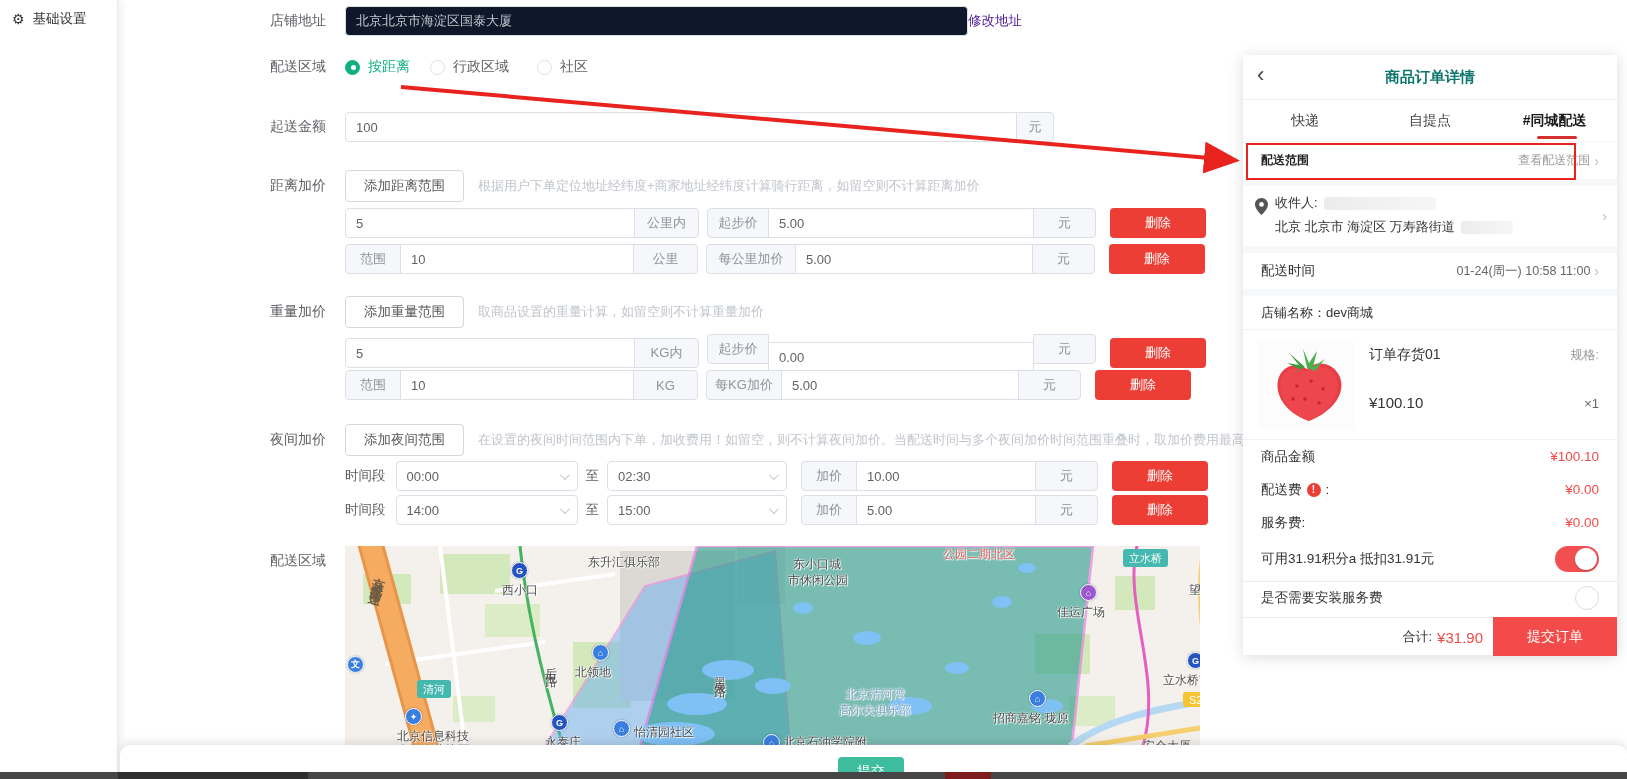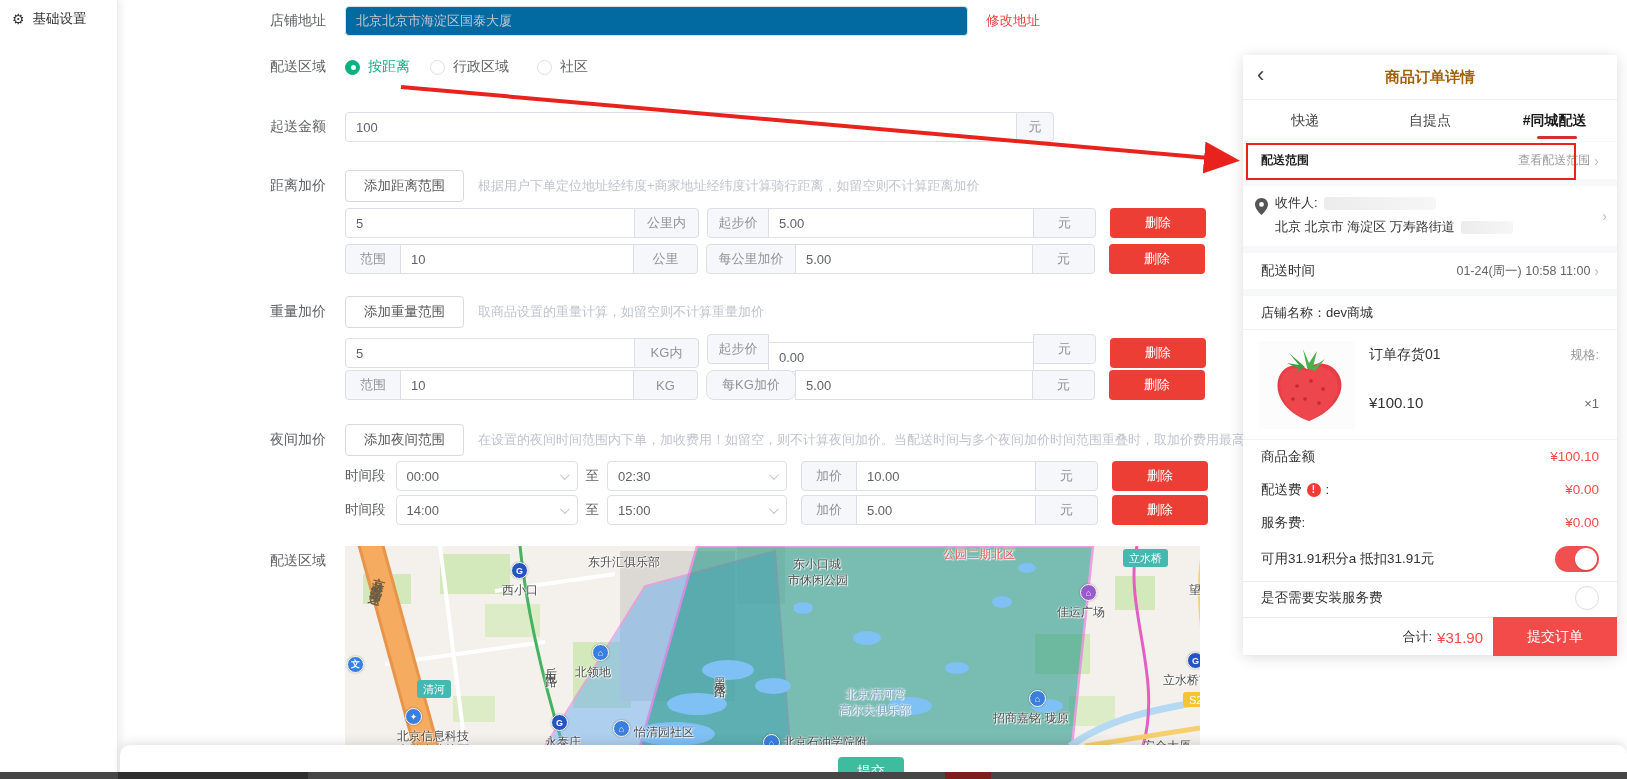--- a/index.html
+++ b/index.html
@@ -31,22 +31,22 @@
   .del-btn { width:96px; height:30px; background:#ed3e36; color:#fff; font-size:13px; border:none;
     border-radius:4px; display:flex; align-items:center; justify-content:center; margin-left:14px; cursor:pointer; flex:none;}
   .add-btn { height:32px; padding:0 18px; background:#fff; border:1px solid #d9d9d9; border-radius:4px;
     color:#595959; font-size:13.5px; display:flex; align-items:center; cursor:pointer; flex:none; }
   .help { margin-left:14px; font-size:13px; color:#c0c4cc; white-space:nowrap; }
   .radio { width:15px; height:15px; border-radius:50%; border:1px solid #dcdfe6; background:#fff; position:relative; flex:none; cursor:pointer;}
   .radio.on { background:#0eb082; border-color:#0eb082; }
   .radio.on::after { content:""; position:absolute; left:4.5px; top:4.5px; width:5px; height:5px; border-radius:50%; background:#fff; }
   .rlabel { font-size:14px; color:#606266; margin:0 28px 0 8px; cursor:pointer; }
   .rlabel.on { color:#0eb082; margin-right:20px; }
-  .link { font-size:13.5px; color:#ef4444; margin-left:18px; cursor:pointer; }
-  .disabled-input { background:#0369a1; color:#c4c8cf; }
+  .link { font-size:13.5px; color:#4c1d95; cursor:pointer; }
+  .disabled-input { background:#0f172a; color:#c4c8cf; }
   .nlab { font-size:13.5px; color:#606266; margin-right:10px; flex:none; }
 
   
   .map { position:absolute; left:227px; top:546px; width:855px; height:200px; overflow:hidden; background:#f4f1ec; z-index:1; }
   .map svg.base { position:absolute; left:0; top:0; }
   .ml { position:absolute; font-size:12px; color:#4c4c4c; white-space:nowrap; z-index:5;
     text-shadow:0 0 2px #fff,0 0 2px #fff,1px 1px 1px #fff; }
   .ml.vert { writing-mode:vertical-rl; letter-spacing:4px; }
   .ml.blue { color:#7fa3bf; }
   .ml.red { color:#e05c5c; }
@@ -69,21 +69,21 @@
   .task-strip { position:absolute; left:0; right:0; top:772px; height:7px; background:#464646; z-index:35; }
   .task-strip .seg1 { position:absolute; left:118px; width:190px; top:0; height:7px; background:#2f2f2f; }
   .task-strip .segr { position:absolute; left:945px; width:46px; top:0; height:7px; background:#7d1d1d; }
 
   
   .panel { position:absolute; left:1243px; top:55px; width:374px; height:600px; background:#fff;
     box-shadow:0 2px 14px rgba(0,0,0,.14); z-index:20; font-size:13px; color:#333; }
   .p-header { position:relative; height:45px; display:flex; align-items:center; justify-content:center;
     border-bottom:1px solid #f0f0f0; }
   .p-back { position:absolute; left:14px; top:7px; font-size:22px; color:#444; cursor:pointer; line-height:1.2;}
-  .p-title { font-size:15px; font-weight:bold; color:#a16207; }
+  .p-title { font-size:15px; font-weight:bold; color:#0f766e; }
   .p-tabs { height:42px; display:flex; align-items:center; position:relative; border-bottom:1px solid #f5f5f5;}
   .p-tab { flex:1; text-align:center; font-size:14px; color:#454545; cursor:pointer; }
   .p-tab.active { color:#1a1a1a; font-weight:bold; }
   .tab-underline { position:absolute; left:294px; top:36px; width:40px; height:3px; background:#d43030; border-radius:2px;}
   .p-row { display:flex; align-items:center; justify-content:space-between; padding:0 18px; }
   .range-row { height:37px; cursor:pointer; }
   .range-label { font-size:12px; font-weight:bold; color:#222; }
   .range-action { font-size:12px; color:#999; display:flex; align-items:center; gap:4px; }
   .chev { color:#bbb; font-size:14px; }
   .band { height:7px; background:#f7f8fa; }
@@ -220,21 +220,21 @@
       <button class="del-btn">删除</button>
     </div>
     <div class="frow" style="top:370px;">
       <div class="flabel"></div>
       <div class="grp">
         <div class="addon rl" style="width:56px;">范围</div>
         <div class="tbox" style="width:234px;">10</div>
         <div class="addon rr" style="width:65px;">KG</div>
       </div>
       <div class="grp" style="margin-left:8px;">
-        <div class="addon rl" style="width:90px;border-radius:8px;">每KG加价</div>
+        <div class="addon rl" style="width:76px;">每KG加价</div>
         <div class="tbox" style="width:238px;">5.00</div>
         <div class="addon rr" style="width:63px;">元</div>
       </div>
       <button class="del-btn">删除</button>
     </div>
 
     <div class="frow" style="top:424px;">
       <div class="flabel">夜间加价</div>
       <button class="add-btn">添加夜间范围</button>
       <span class="help">在设置的夜间时间范围内下单，加收费用！如留空，则不计算夜间加价。当配送时间与多个夜间加价时间范围重叠时，取加价费用最高的一个。当开启预约时间且</span>

